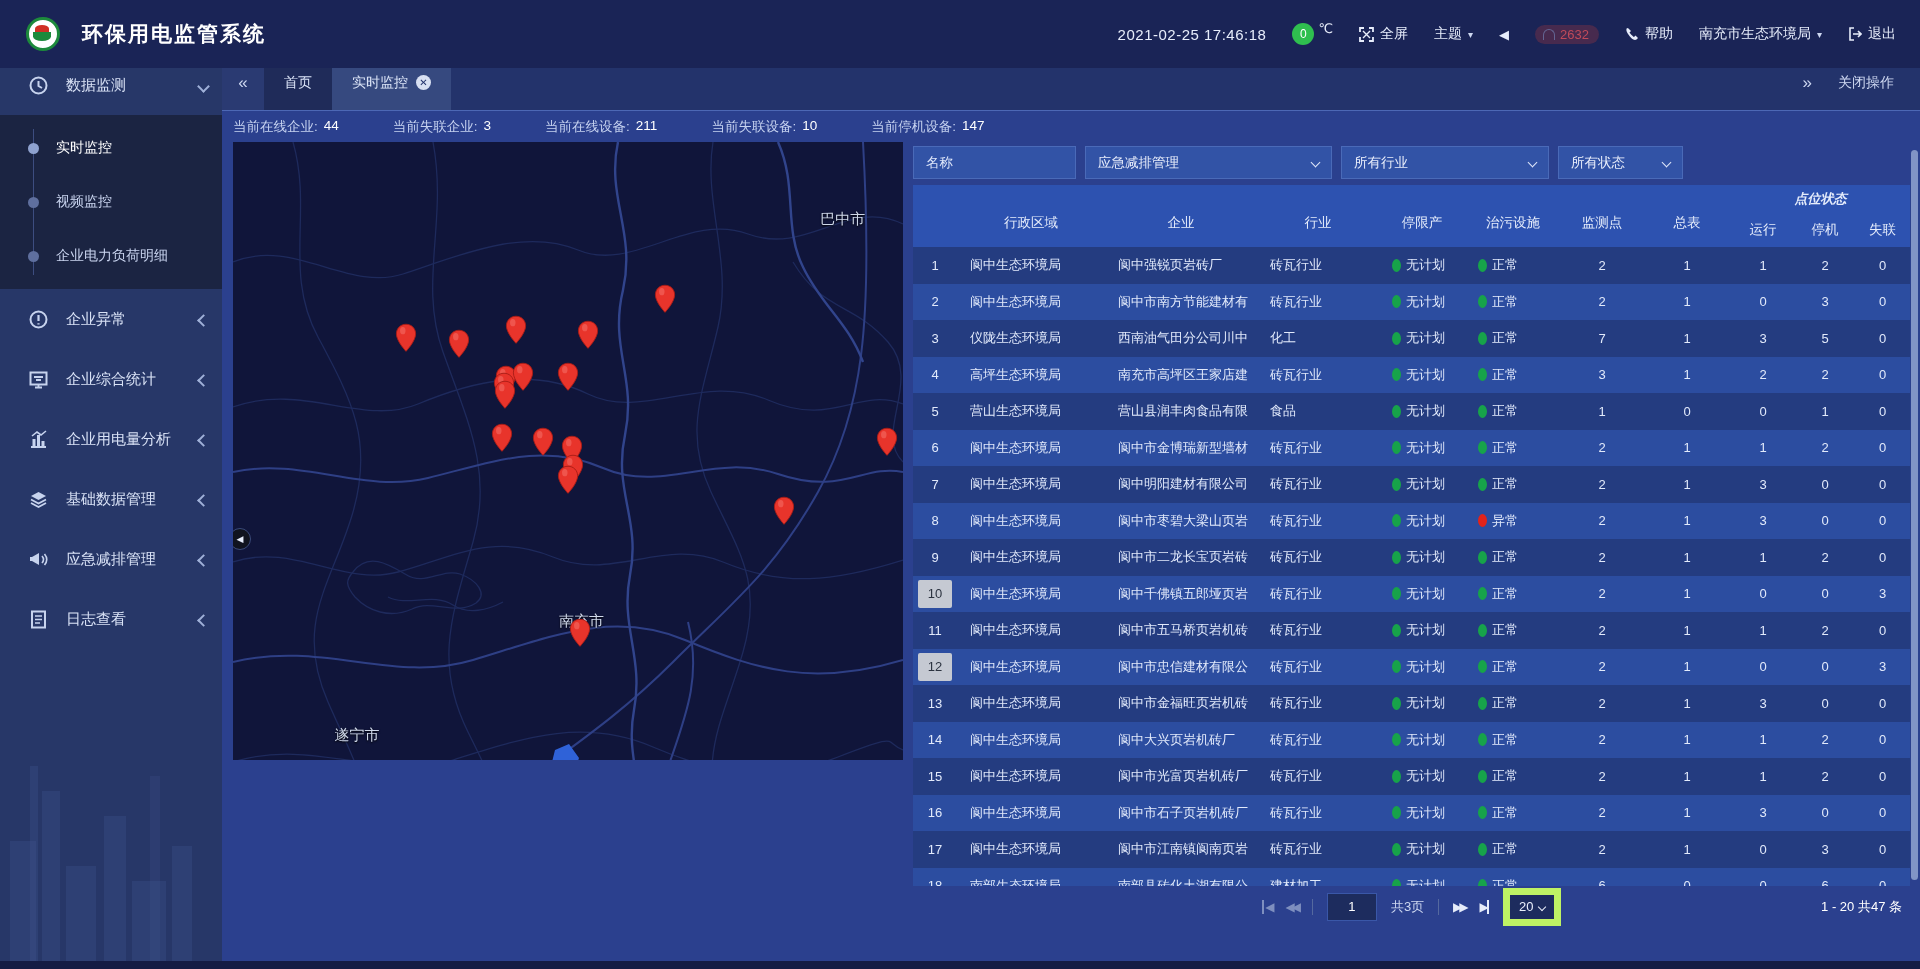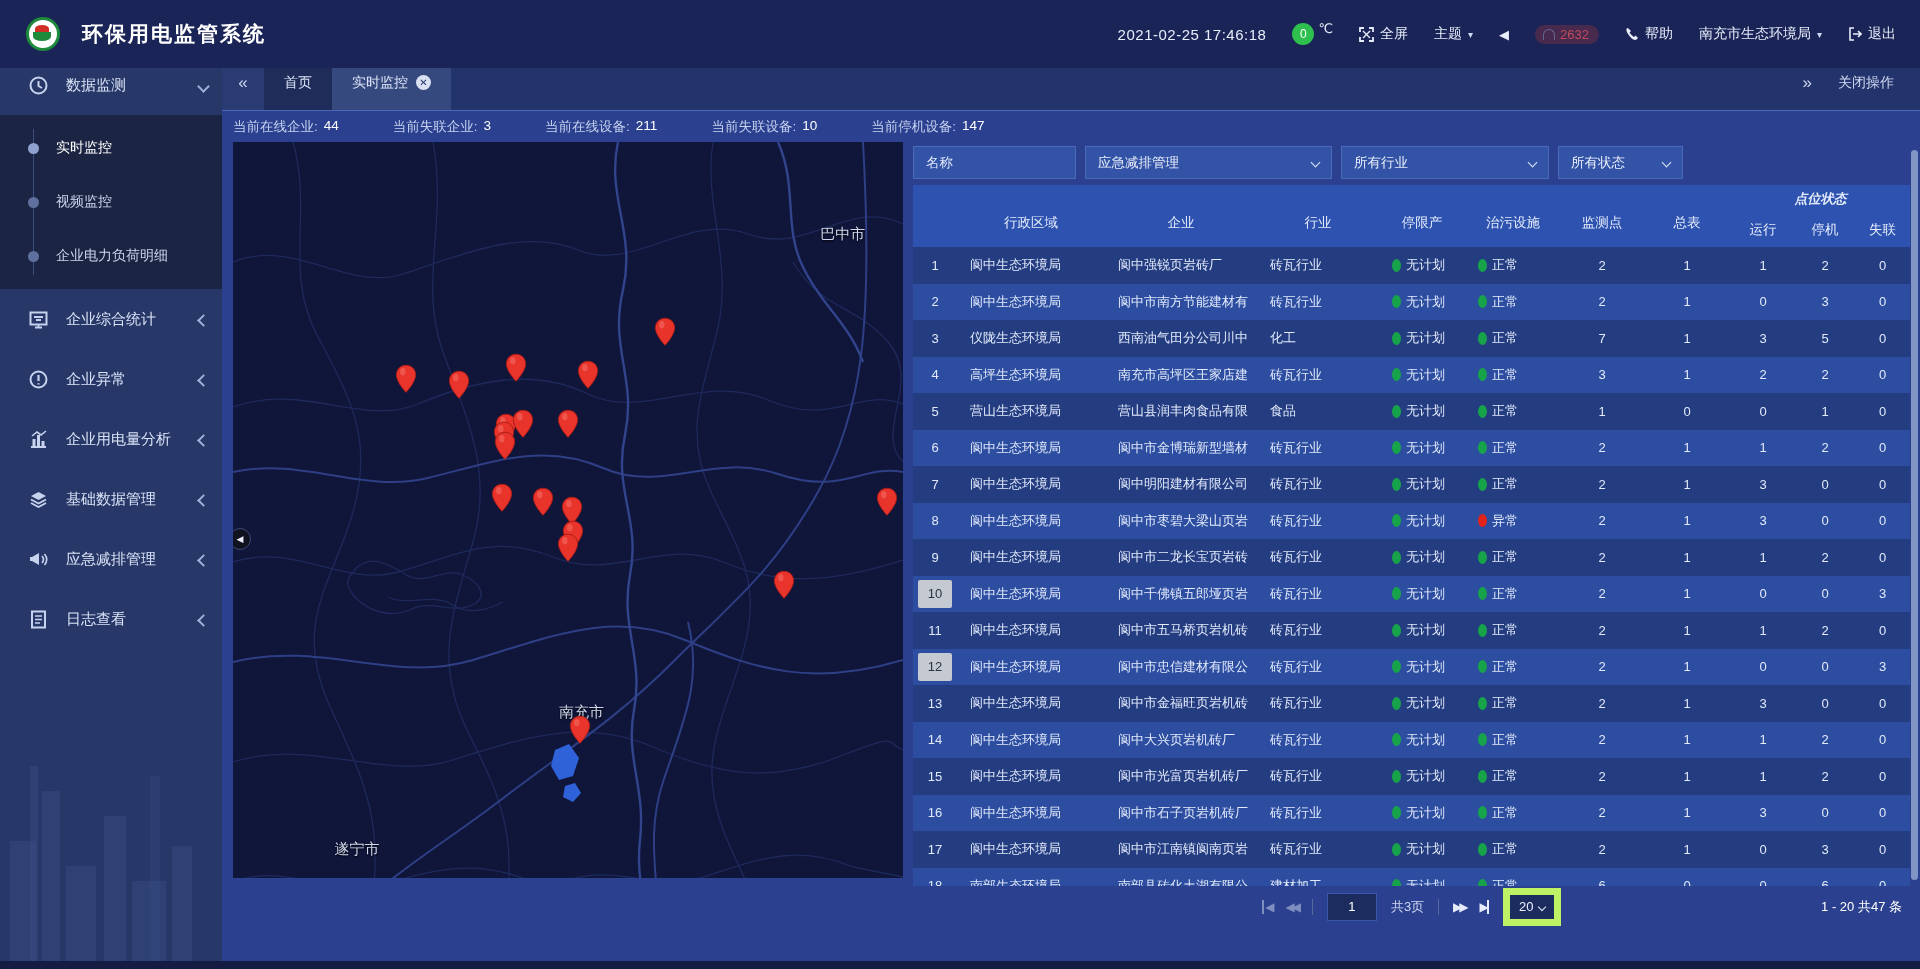--- a/index.html
+++ b/index.html
@@ -54,21 +54,21 @@
   .tab.active{background:#36497f;}
   .tab-close{width:15px;height:15px;border-radius:50%;background:#d8e0f2;color:#23336b;font-size:10px;font-weight:bold;
              display:flex;align-items:center;justify-content:center;}
   .tab-right{margin-left:auto;display:flex;align-items:center;gap:26px;padding-right:26px;color:#cfd9f2;font-size:14px;}
   .statsbar{height:31px;border-top:1px solid #4d68b5;display:flex;align-items:center;gap:54px;padding-left:11px;font-size:13.5px;}
   .stat-item{display:flex;gap:6px;}
   .stat-label{color:#c6d2f0;}
   .stat-value{color:#ffffff;}
   .main{display:flex;padding-left:11px;height:814px;}
   
-  .map-card{width:670px;height:736px;background:#10153a;position:relative;flex:none;overflow:hidden;}
+  .map-card{width:670px;height:618px;background:#10153a;position:relative;flex:none;overflow:hidden;}
   .map-card svg.roads{position:absolute;left:0;top:0;}
   .city-label{position:absolute;transform:translate(-50%,-50%);color:#cfd8ea;font-size:15px;text-shadow:0 1px 2px #000;white-space:nowrap;}
   .pin{position:absolute;transform:translate(-50%,-100%);width:22px;height:30px;}
   .collapse-btn{position:absolute;left:-4px;top:386px;width:20px;height:20px;border-radius:50%;background:#10131f;
                 border:1px solid #3a4a7a;color:#e8eefc;display:flex;align-items:center;justify-content:center;
                 font-size:9px;cursor:pointer;z-index:5;}
   
   .panel{flex:1;margin-left:10px;margin-right:10px;position:relative;}
   .filters{display:flex;gap:9px;margin-top:4px;height:33px;}
   .f-input,.f-select{background:#3253a6;border:1px solid #4a6ab8;color:#e9eefb;height:33px;box-sizing:border-box;
@@ -184,35 +184,35 @@
             <span>视频监控</span>
           </div>
           <div class="sub-item">
             <span class="dot"></span>
             <span>企业电力负荷明细</span>
           </div>
         </div>
         <div class="side-item">
           <span class="side-icon">
             <svg width="19" height="19" viewBox="0 0 19 19">
+              <circle cx="9.5" cy="9.5" r="8" fill="none" stroke="#c7d3ee" stroke-width="2"></circle>
+              <path d="M9.5 5 L9.5 11 M9.5 13.2 L9.5 14.6" stroke="#c7d3ee" stroke-width="2.2"></path>
+            </svg>
+          </span>
+          <span class="lbl">企业异常</span>
+          <span class="chev-wrap"><span class="chev left"></span></span>
+        </div>
+        <div class="side-item">
+          <span class="side-icon">
+            <svg width="19" height="19" viewBox="0 0 19 19">
               <rect x="1.5" y="2.5" width="16" height="12" fill="none" stroke="#c7d3ee" stroke-width="2"></rect>
               <path d="M5 7 h9 M7 10 h5 M9.5 14.5 v3 M6 17.5 h7" stroke="#c7d3ee" stroke-width="1.8" fill="none"></path>
             </svg>
           </span>
           <span class="lbl">企业综合统计</span>
-          <span class="chev-wrap"><span class="chev left"></span></span>
-        </div>
-        <div class="side-item">
-          <span class="side-icon">
-            <svg width="19" height="19" viewBox="0 0 19 19">
-              <circle cx="9.5" cy="9.5" r="8" fill="none" stroke="#c7d3ee" stroke-width="2"></circle>
-              <path d="M9.5 5 L9.5 11 M9.5 13.2 L9.5 14.6" stroke="#c7d3ee" stroke-width="2.2"></path>
-            </svg>
-          </span>
-          <span class="lbl">企业异常</span>
           <span class="chev-wrap"><span class="chev left"></span></span>
         </div>
         <div class="side-item">
           <span class="side-icon">
             <svg width="19" height="19" viewBox="0 0 19 19">
               <path d="M2 17 h15" stroke="#c7d3ee" stroke-width="2"></path>
               <rect x="3.5" y="9" width="3" height="7" fill="#c7d3ee"></rect>
               <rect x="8" y="5" width="3" height="11" fill="#c7d3ee"></rect>
               <rect x="12.5" y="11" width="3" height="5" fill="#c7d3ee"></rect>
               <path d="M3 6 L8 2 L12 5 L17 1" stroke="#c7d3ee" stroke-width="1.6" fill="none"></path>

